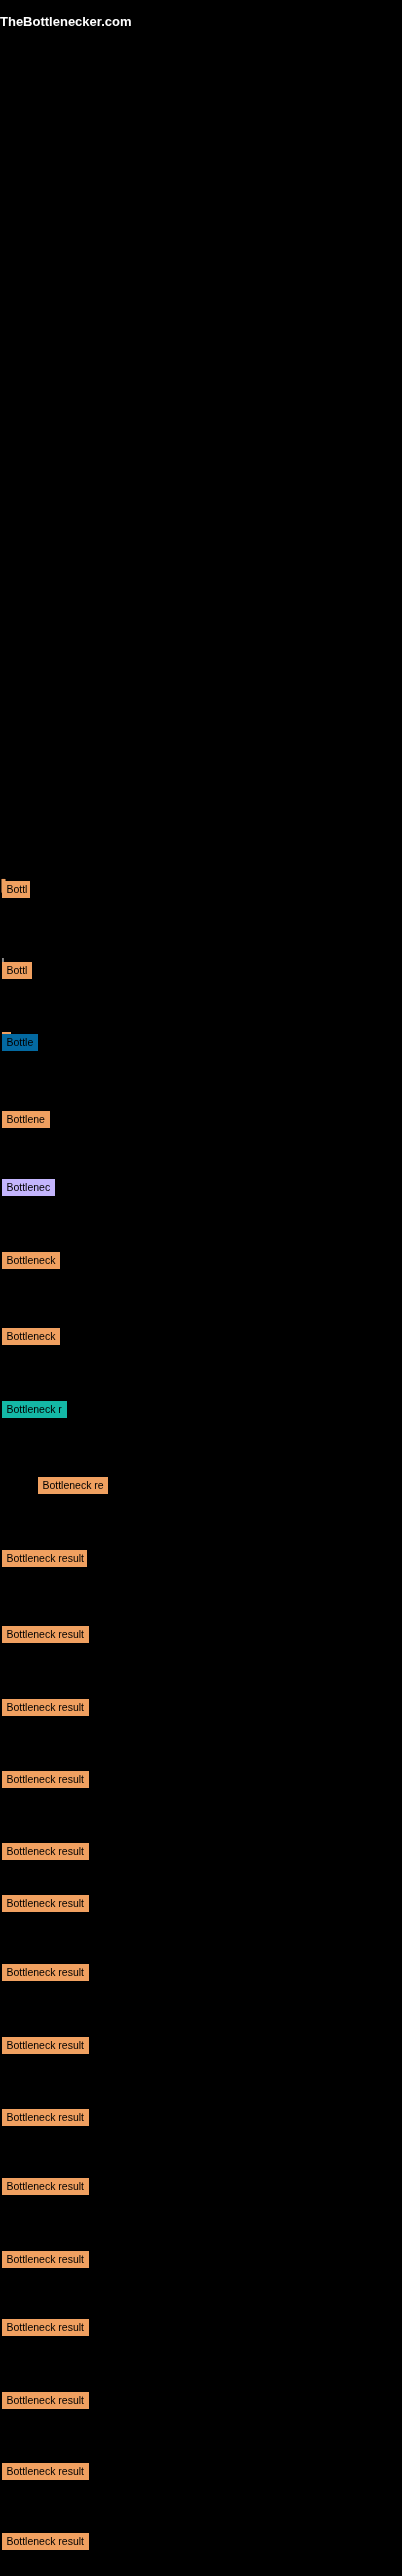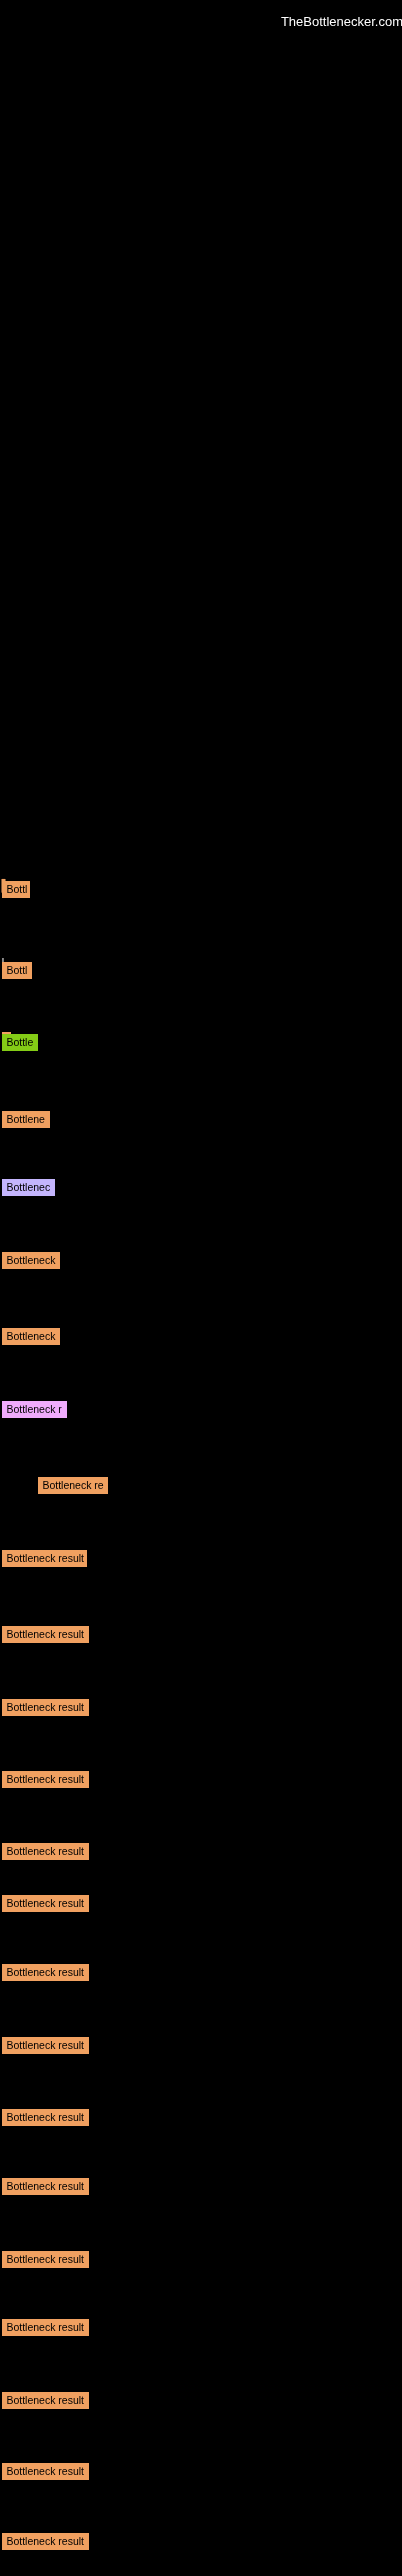--- a/index.html
+++ b/index.html
@@ -10,47 +10,48 @@
 
     body {
       background-color: #000000;
       width: 403px;
       min-height: 2576px;
       font-family: Arial, sans-serif;
       position: relative;
     }
 
     .site-title {
-      text-align: right;
+      text-align: left;
       color: #ffffff;
       font-size: 13px;
       padding: 8px 0;
       position: absolute;
       top: 6.4px;
       left: 0;
       right: 0;
+      font-weight: bold;
     }
   </style>
 </head>
 <body>
 
 <div class="site-title">TheBottlenecker.com</div>
 
 <div style="position:relative; width:403px; height:2576px;">
 <div style="position: absolute; top: 879px; left: 1.6px; color: rgb(240, 160, 96); font-size: 11.3px;">▌</div>
     <div style="position: absolute; top: 956px; left: 1.6px; color: rgb(255, 255, 255); font-size: 11.3px;">|</div>
     <div style="position: absolute; top: 1032px; left: 1.6px; background-color: rgb(240, 160, 96); width: 9.7px; height: 11.3px;"></div>
     <div style="position: absolute; top: 881px; left: 1.6px;"><div style="display: inline-block; background-color: rgb(240, 160, 96); color: rgb(0, 0, 0); padding: 2.4px 4.8px; font-size: 10.5px; white-space: nowrap; overflow: hidden; max-width: 28px;">Bottl</div></div>
     <div style="position: absolute; top: 962px; left: 1.6px;"><div style="display: inline-block; background-color: rgb(240, 160, 96); color: rgb(0, 0, 0); padding: 2.4px 4.8px; font-size: 10.5px; white-space: nowrap; overflow: hidden; max-width: 31px;">Bottl</div></div>
-    <div style="position: absolute; top: 1034px; left: 1.6px;"><div style="display: inline-block; background-color: #84cc16; color: rgb(0, 0, 0); padding: 2.4px 4.8px; font-size: 10.5px; white-space: nowrap; overflow: hidden; max-width: 36px;">Bottle</div></div>
+    <div style="position: absolute; top: 1034px; left: 1.6px;"><div style="display: inline-block; background-color: #0369a1; color: rgb(0, 0, 0); padding: 2.4px 4.8px; font-size: 10.5px; white-space: nowrap; overflow: hidden; max-width: 36px;">Bottle</div></div>
     <div style="position: absolute; top: 1111px; left: 1.6px;"><div style="display: inline-block; background-color: rgb(240, 160, 96); color: rgb(0, 0, 0); padding: 2.4px 4.8px; font-size: 10.5px; white-space: nowrap; overflow: hidden; max-width: 48px;">Bottlene</div></div>
     <div style="position: absolute; top: 1179px; left: 1.6px;"><div style="display: inline-block; background-color: #c4b5fd; color: rgb(0, 0, 0); padding: 2.4px 4.8px; font-size: 10.5px; white-space: nowrap; overflow: hidden; max-width: 55px;">Bottlenec</div></div>
     <div style="position: absolute; top: 1252px; left: 1.6px;"><div style="display: inline-block; background-color: rgb(240, 160, 96); color: rgb(0, 0, 0); padding: 2.4px 4.8px; font-size: 10.5px; white-space: nowrap; overflow: hidden; max-width: 60px;">Bottleneck</div></div>
     <div style="position: absolute; top: 1328px; left: 1.6px;"><div style="display: inline-block; background-color: rgb(240, 160, 96); color: rgb(0, 0, 0); padding: 2.4px 4.8px; font-size: 10.5px; white-space: nowrap; overflow: hidden; max-width: 64px;">Bottleneck </div></div>
-    <div style="position: absolute; top: 1401px; left: 1.6px;"><div style="display: inline-block; background-color: #f0abfc; color: rgb(0, 0, 0); padding: 2.4px 4.8px; font-size: 10.5px; white-space: nowrap; overflow: hidden; max-width: 71px;">Bottleneck r</div></div>
+    <div style="position: absolute; top: 1401px; left: 1.6px;"><div style="display: inline-block; background-color: #14b8a6; color: rgb(0, 0, 0); padding: 2.4px 4.8px; font-size: 10.5px; white-space: nowrap; overflow: hidden; max-width: 71px;">Bottleneck r</div></div>
     <div style="position: absolute; top: 1477px; left: 1.6px; padding-left: 36px;"><div style="display: inline-block; background-color: rgb(240, 160, 96); color: rgb(0, 0, 0); padding: 2.4px 4.8px; font-size: 10.5px; white-space: nowrap; overflow: hidden; max-width: 76px;">Bottleneck re</div></div>
     <div style="position: absolute; top: 1550px; left: 1.6px;"><div style="display: inline-block; background-color: rgb(240, 160, 96); color: rgb(0, 0, 0); padding: 2.4px 4.8px; font-size: 10.5px; white-space: nowrap; overflow: hidden; max-width: 85px;">Bottleneck result</div></div>
     <div style="position: absolute; top: 1626px; left: 1.6px;"><div style="display: inline-block; background-color: rgb(240, 160, 96); color: rgb(0, 0, 0); padding: 2.4px 4.8px; font-size: 10.5px; white-space: nowrap; overflow: hidden; max-width: 90px;">Bottleneck result</div></div>
     <div style="position: absolute; top: 1699px; left: 1.6px;"><div style="display: inline-block; background-color: rgb(240, 160, 96); color: rgb(0, 0, 0); padding: 2.4px 4.8px; font-size: 10.5px; white-space: nowrap; overflow: hidden; max-width: 95px;">Bottleneck result</div></div>
     <div style="position: absolute; top: 1771px; left: 1.6px;"><div style="display: inline-block; background-color: rgb(240, 160, 96); color: rgb(0, 0, 0); padding: 2.4px 4.8px; font-size: 10.5px; white-space: nowrap; overflow: hidden; max-width: 101px;">Bottleneck result</div></div>
     <div style="position: absolute; top: 1843px; left: 1.6px;"><div style="display: inline-block; background-color: rgb(240, 160, 96); color: rgb(0, 0, 0); padding: 2.4px 4.8px; font-size: 10.5px; white-space: nowrap; overflow: hidden; max-width: 105px;">Bottleneck result</div></div>
     <div style="position: absolute; top: 1895px; left: 1.6px;"><div style="display: inline-block; background-color: rgb(240, 160, 96); color: rgb(0, 0, 0); padding: 2.4px 4.8px; font-size: 10.5px; white-space: nowrap; overflow: hidden; max-width: 110px;">Bottleneck result</div></div>
     <div style="position: absolute; top: 1964px; left: 1.6px;"><div style="display: inline-block; background-color: rgb(240, 160, 96); color: rgb(0, 0, 0); padding: 2.4px 4.8px; font-size: 10.5px; white-space: nowrap; overflow: hidden; max-width: 111px;">Bottleneck result</div></div>
     <div style="position: absolute; top: 2037px; left: 1.6px;"><div style="display: inline-block; background-color: rgb(240, 160, 96); color: rgb(0, 0, 0); padding: 2.4px 4.8px; font-size: 10.5px; white-space: nowrap; overflow: hidden; max-width: 113px;">Bottleneck result</div></div>
     <div style="position: absolute; top: 2109px; left: 1.6px;"><div style="display: inline-block; background-color: rgb(240, 160, 96); color: rgb(0, 0, 0); padding: 2.4px 4.8px; font-size: 10.5px; white-space: nowrap; overflow: hidden; max-width: 114px;">Bottleneck result</div></div>

